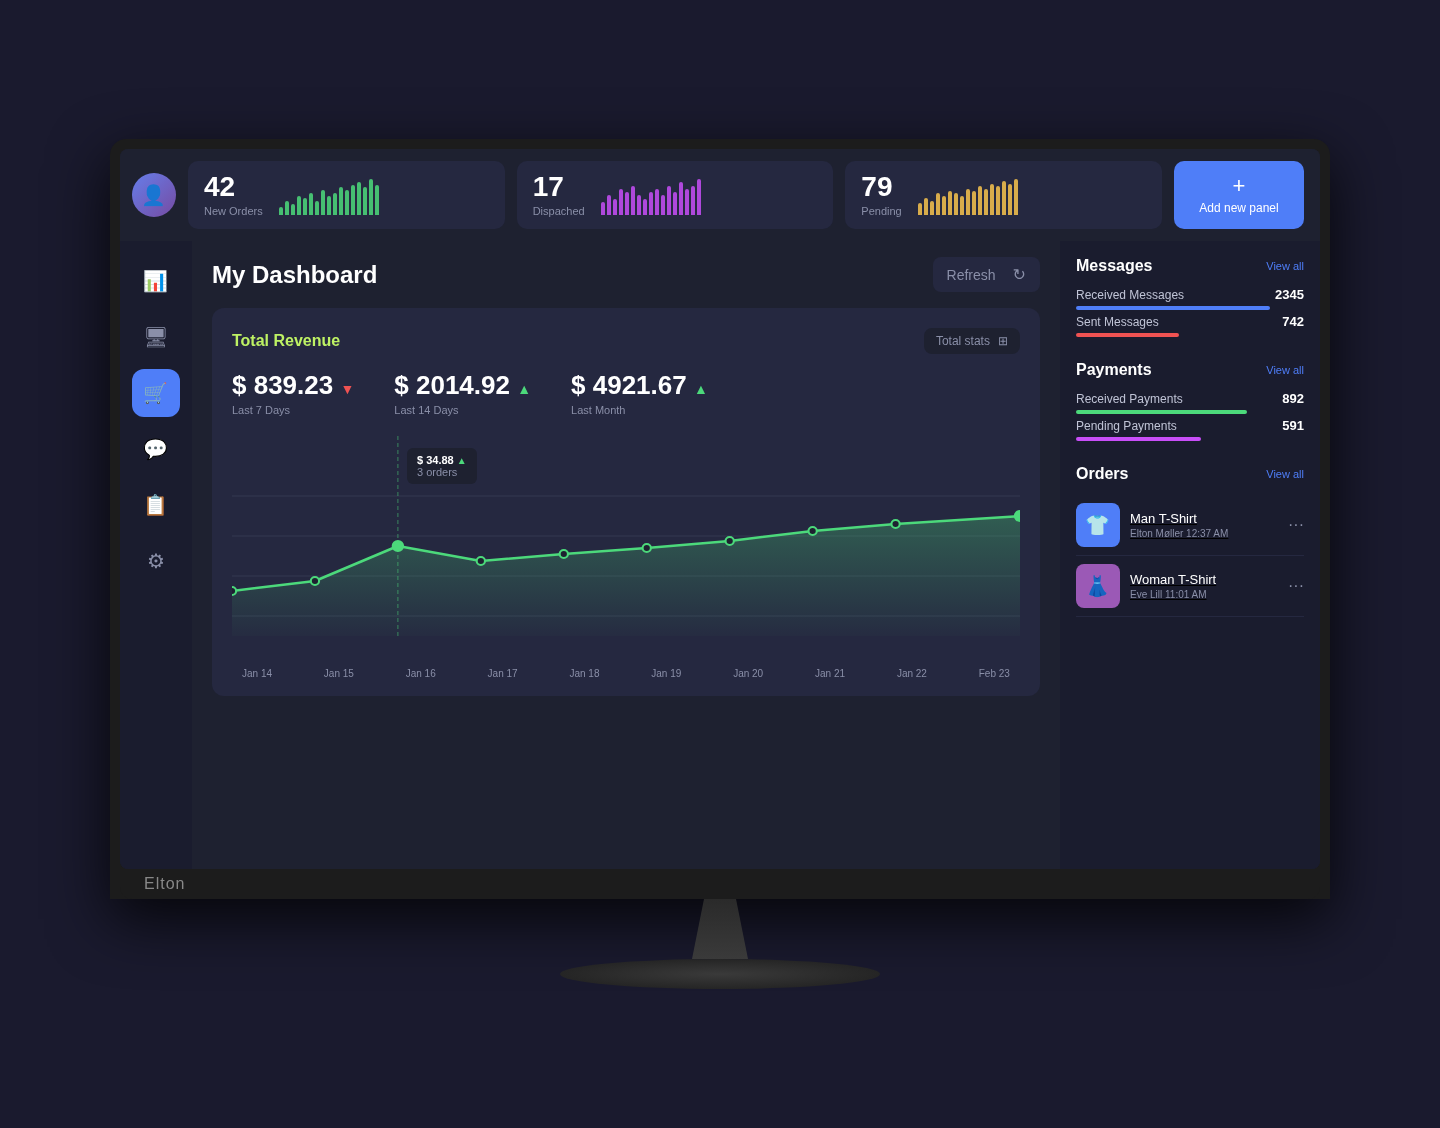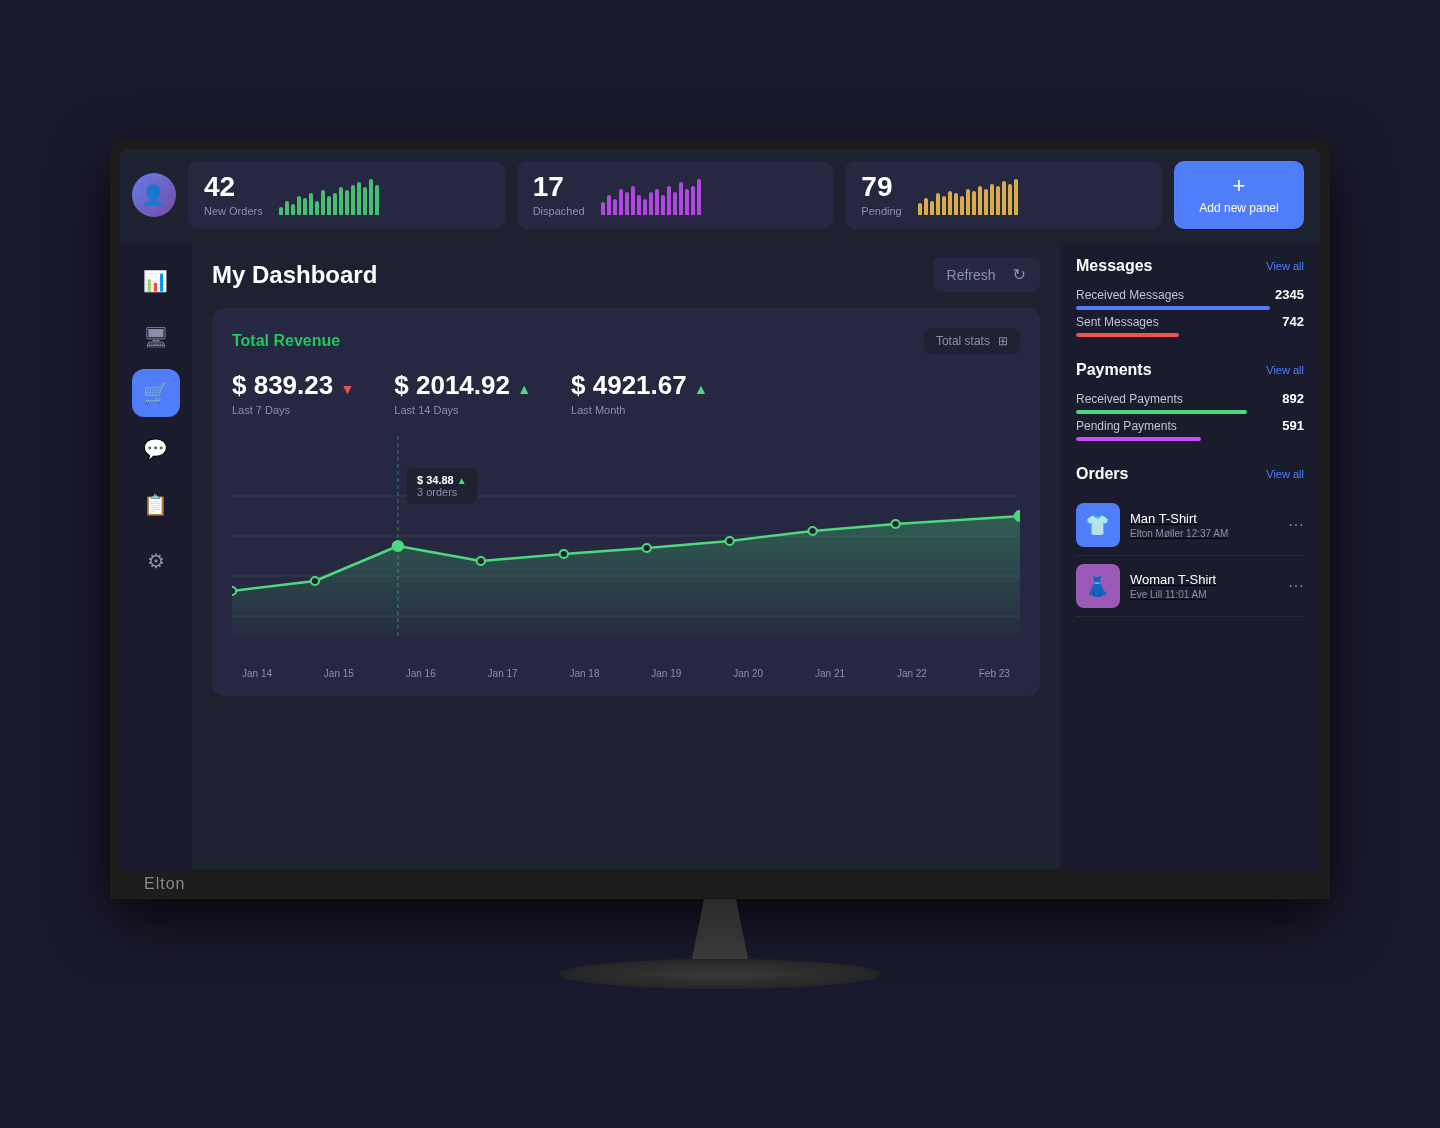--- a/index.html
+++ b/index.html
@@ -168,21 +168,21 @@
     }
     .revenue-header {
       display: flex;
       align-items: center;
       justify-content: space-between;
       margin-bottom: 16px;
     }
     .revenue-title {
       font-size: 16px;
       font-weight: 600;
-      color: #22c55e;
+      color: #bef264;
     }
     .filter-btn {
       display: flex;
       align-items: center;
       gap: 8px;
       background: #1e2130;
       border-radius: 8px;
       padding: 6px 12px;
       color: #8a8fa8;
       font-size: 12px;
@@ -204,21 +204,21 @@
       font-size: 11px;
       color: #8a8fa8;
       margin-top: 3px;
     }
     .chart-container {
       position: relative;
       height: 240px;
     }
     .chart-tooltip {
       position: absolute;
-      top: 32px;
+      top: 12px;
       left: 175px;
       background: #1e2130;
       border-radius: 6px;
       padding: 6px 10px;
       font-size: 11px;
     }
     .chart-tooltip .tooltip-amount {
       color: #fff;
       font-weight: 600;
     }

